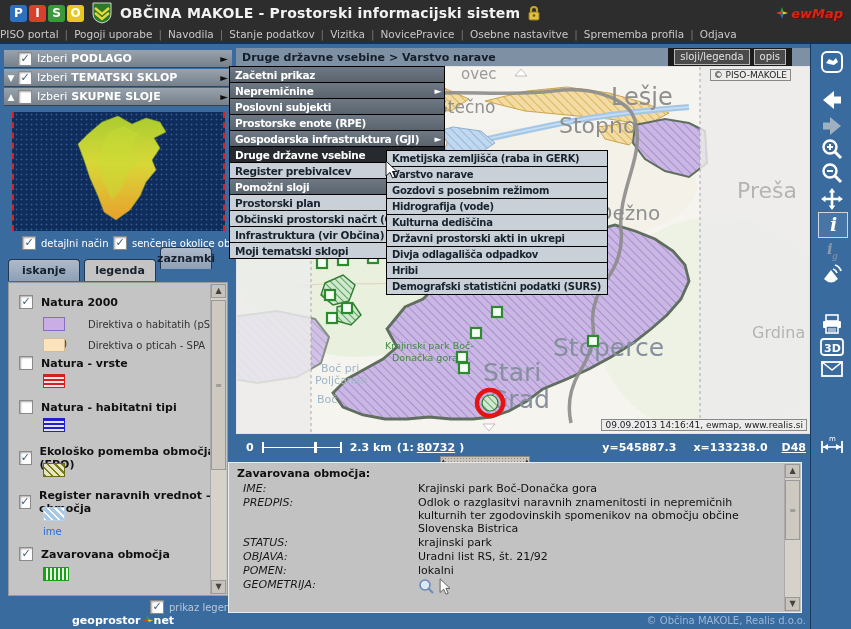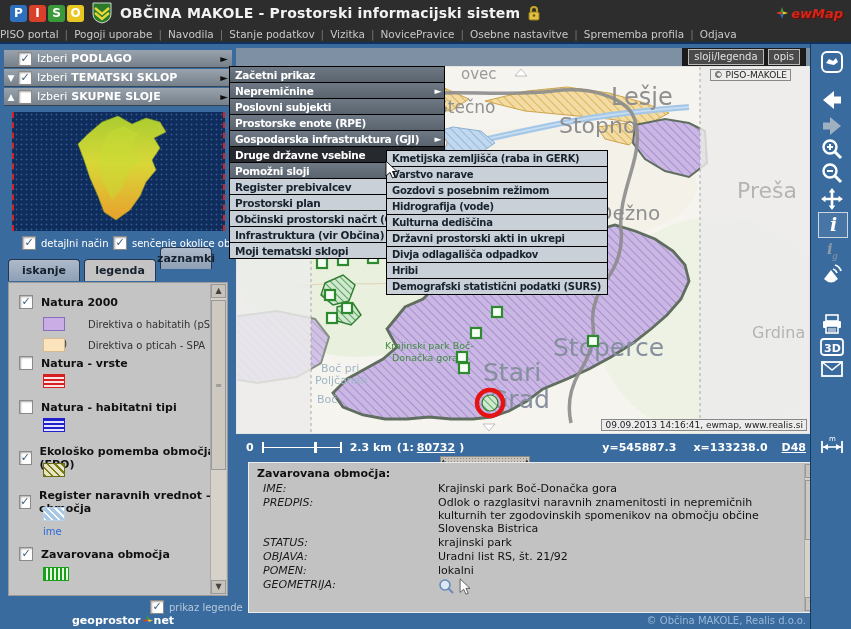--- a/index.html
+++ b/index.html
@@ -48,29 +48,29 @@
   .sw-greenv{border:1px solid #18a018;background:repeating-linear-gradient(90deg,#18a018 0 2px,#eafbe3 2px 4px);}
   .scrollcol{position:absolute;right:1px;top:1px;width:15px;bottom:1px;background:#d6d2ca;border-left:1px solid #aaa;}
   .scArr{position:absolute;left:0;width:15px;height:14px;background:#c8c4bc;border:1px solid #999;box-sizing:border-box;
          font-size:8px;text-align:center;line-height:12px;color:#444;}
   .scThumb{position:absolute;left:0;width:15px;background:#cdc9c1;border:1px solid #999;box-sizing:border-box;
            display:flex;align-items:center;justify-content:center;color:#777;font-size:8px;}
   .geoLogo{color:#fff;font-weight:bold;font-size:11px;display:flex;align-items:center;gap:1px;}
   
   .breadbar{left:236px;top:48px;width:574px;height:18px;background:#7e90a4;display:flex;align-items:center;}
   .breadtxt{color:#141e28;font-size:11px;font-weight:bold;margin-left:6px;white-space:nowrap;}
-  .btnStrip{position:absolute;right:4px;top:0;height:18px;background:#1b1b1b;display:flex;align-items:center;gap:4px;padding:0 6px;}
+  .btnStrip{position:absolute;right:18px;top:0;height:18px;background:#1b1b1b;display:flex;align-items:center;gap:4px;padding:0 6px;}
   .mapbtn{background:#4a4a4a;border:1px solid #b8b8b8;color:#e2e2e2;font-size:10px;padding:0 5px;height:14px;line-height:13px;cursor:pointer;}
   .viewport{left:236px;top:66px;width:574px;height:368px;background:#f6f4ee;border:1px solid #e4e4e4;box-sizing:border-box;overflow:hidden;}
   .maptag{position:absolute;font-size:9px;color:#222;background:rgba(235,235,235,.9);border:1px solid #888;padding:0 3px;}
   .statusbar{left:236px;top:436px;width:574px;height:22px;color:#fff;font-size:11px;font-weight:bold;display:flex;align-items:center;}
   .scaleTrack{display:inline-block;width:80px;height:1px;background:#fff;position:relative;margin:0 8px;}
   .scaleTrack i{position:absolute;top:-5px;width:2px;height:11px;background:#fff;}
   .uline{text-decoration:underline;cursor:pointer;}
-  .infoPanel{left:248px;top:462px;width:574px;height:151px;background:#c2c2c2;border:1px solid #ededed;box-sizing:border-box;
+  .infoPanel{left:228px;top:462px;width:574px;height:151px;background:#c2c2c2;border:1px solid #ededed;box-sizing:border-box;
              font-size:11px;color:#111;overflow:hidden;}
   .iRow{display:flex;margin:1px 0 1px 14px;}
   .iLab{width:175px;font-style:italic;color:#1a1a1a;flex:none;}
   .iVal{width:360px;}
   .iTitle{font-weight:bold;margin:4px 0 2px 8px;}
   .splitHandle{left:440px;top:456px;width:90px;height:8px;background:#c8c4bc;border:1px solid #888;box-sizing:border-box;
                display:flex;align-items:center;justify-content:space-between;font-size:6px;color:#333;
                background-image:radial-gradient(#888 0.6px,transparent 0.8px);background-size:3px 3px;}
   .footerTxt{color:#9ab8d8;font-size:10px;}
   
@@ -250,20 +250,21 @@
     <svg width="11" height="11" viewBox="0 0 12 12">
         <polygon points="6,0 7.5,4.5 6,6 4.5,4.5" fill="#3a9a3a"></polygon>
         <polygon points="12,6 7.5,7.5 6,6 7.5,4.5" fill="#e8c820"></polygon>
         <polygon points="6,12 4.5,7.5 6,6 7.5,7.5" fill="#2e6fc0"></polygon>
         <polygon points="0,6 4.5,4.5 6,6 4.5,7.5" fill="#d8402a"></polygon>
       </svg>
     <span>net</span>
   </div>
 
   <div class="abs breadbar">
+    <span class="breadtxt">Druge državne vsebine &gt; Varstvo narave</span>
     <div class="btnStrip">
       <span class="mapbtn">sloji/legenda</span>
       <span class="mapbtn">opis</span>
     </div>
   </div>
 
   <div class="abs viewport">
     <svg width="572" height="366" viewBox="0 0 572 366">
       <defs>
         <pattern id="pPurple" width="6" height="6" patternUnits="userSpaceOnUse" patternTransform="rotate(45)">
@@ -383,25 +384,25 @@
         <span>Prostorske enote (RPE)</span>
       </div>
     <div class="ddItem dark">
         <span>Gospodarska infrastruktura (GJI)</span>
         <span class="arr">►</span>
       </div>
     <div class="ddItem active">
         <span>Druge državne vsebine</span>
         <span class="arr">►</span>
       </div>
+    <div class="ddItem light">
+        <span>Register prebivalcev</span>
+      </div>
     <div class="ddItem dark">
         <span>Pomožni sloji</span>
-      </div>
-    <div class="ddItem light">
-        <span>Register prebivalcev</span>
       </div>
     <div class="ddItem light">
         <span>Prostorski plan</span>
       </div>
     <div class="ddItem light">
         <span>Občinski prostorski načrt (OPN)</span>
       </div>
     <div class="ddItem light">
         <span>Infrastruktura (vir Občina)</span>
       </div>

